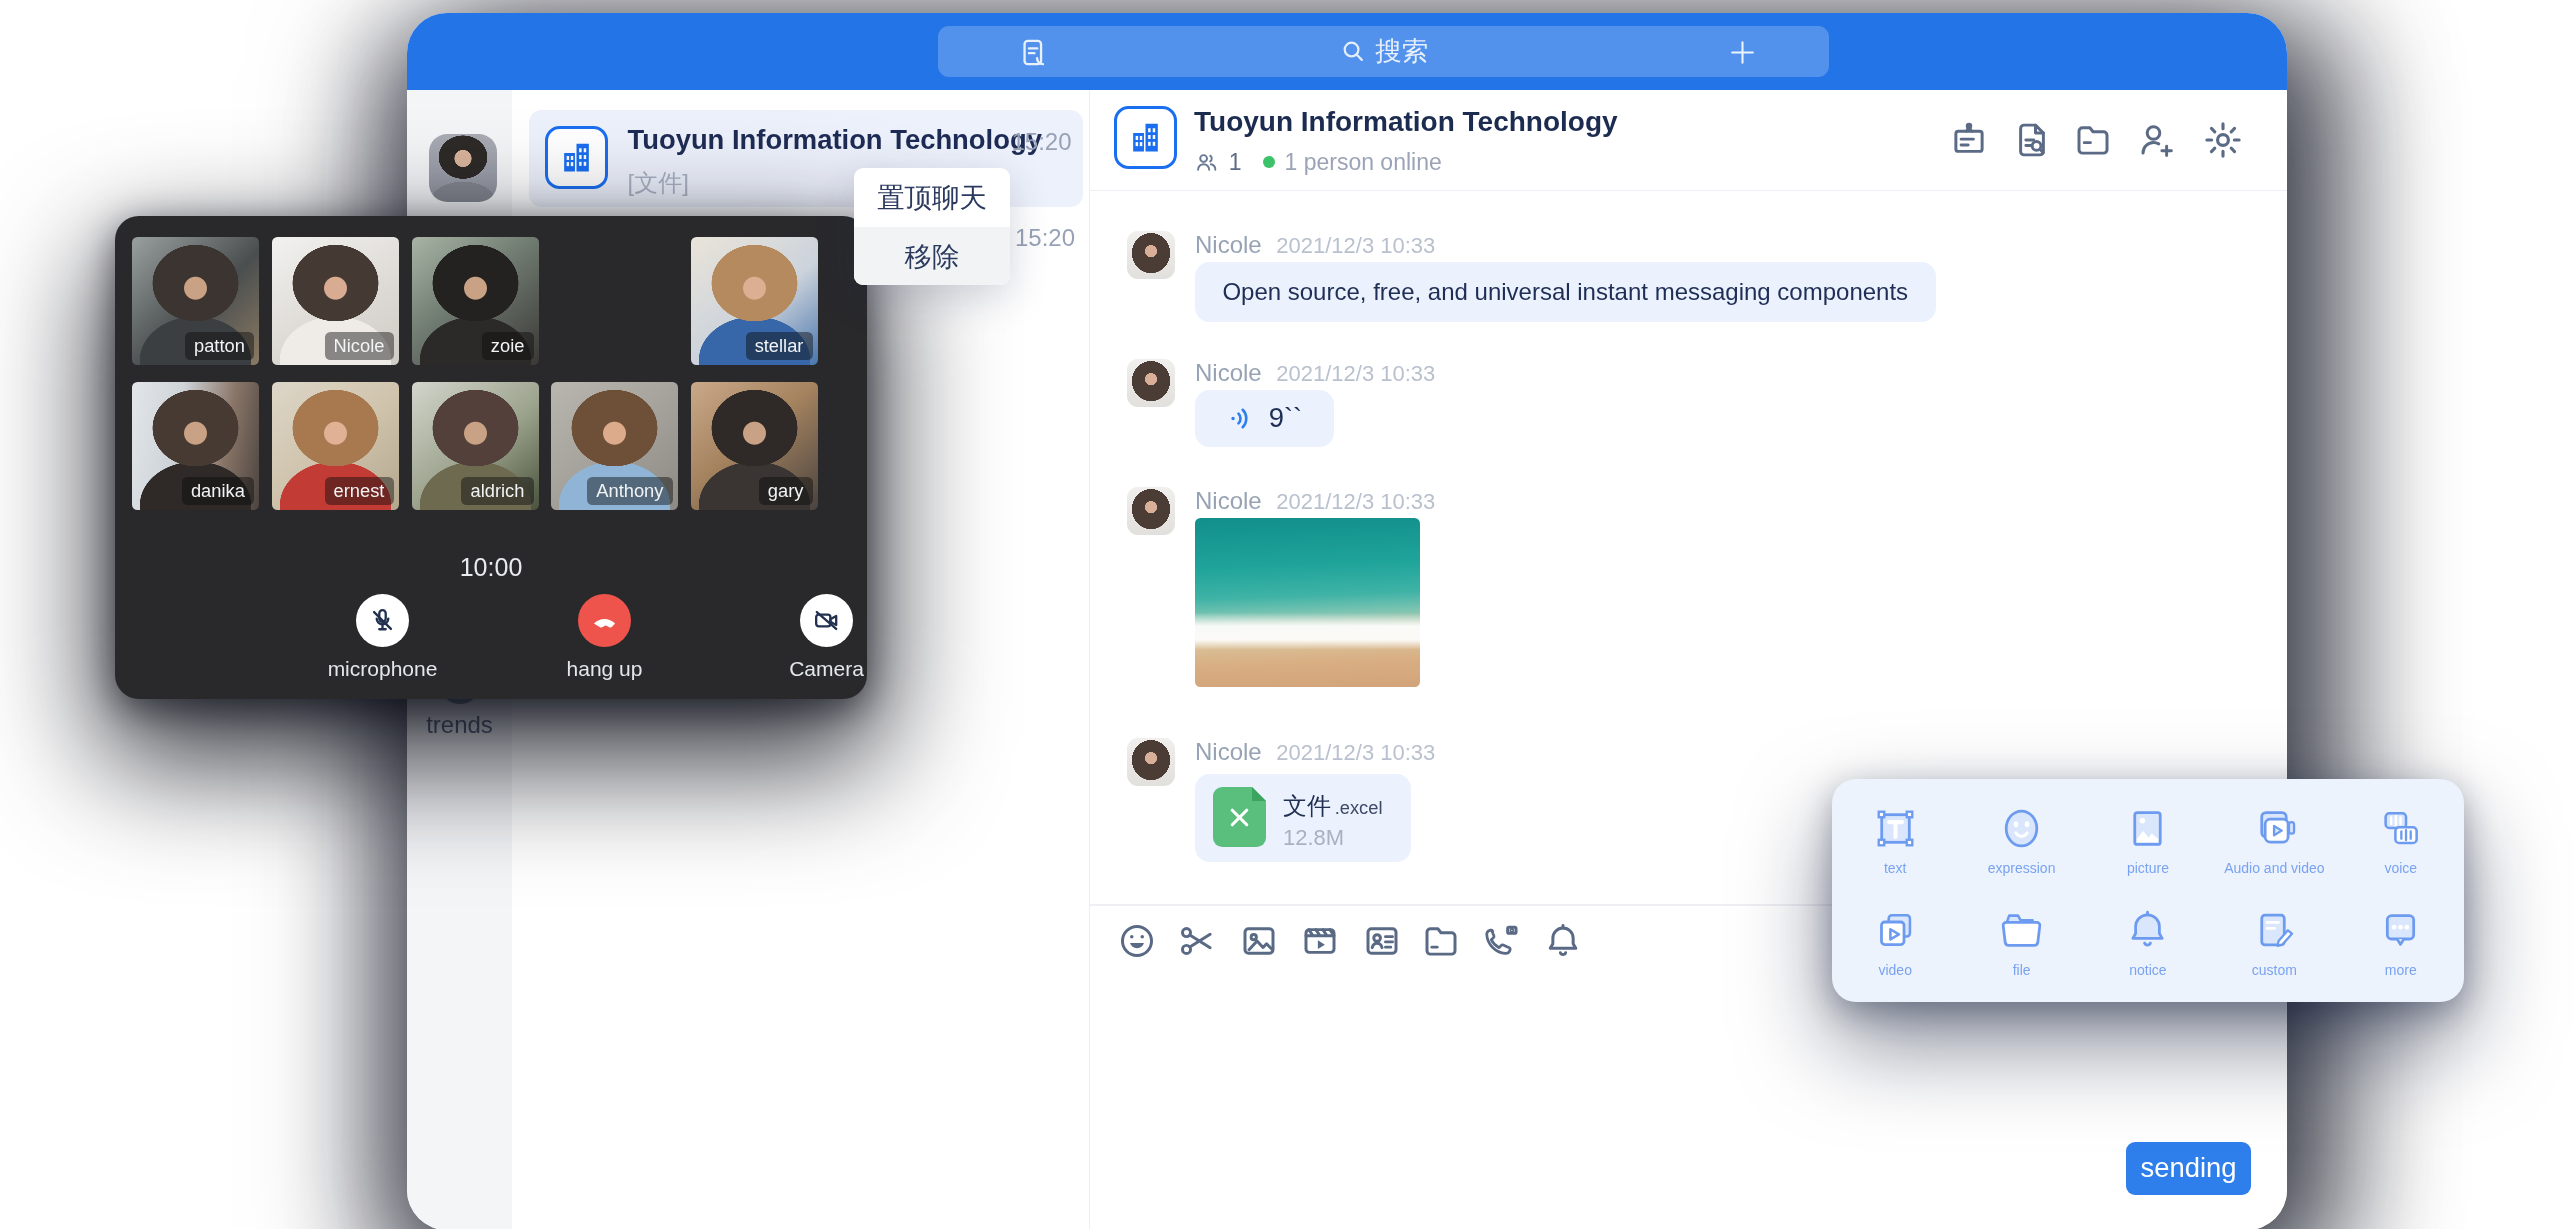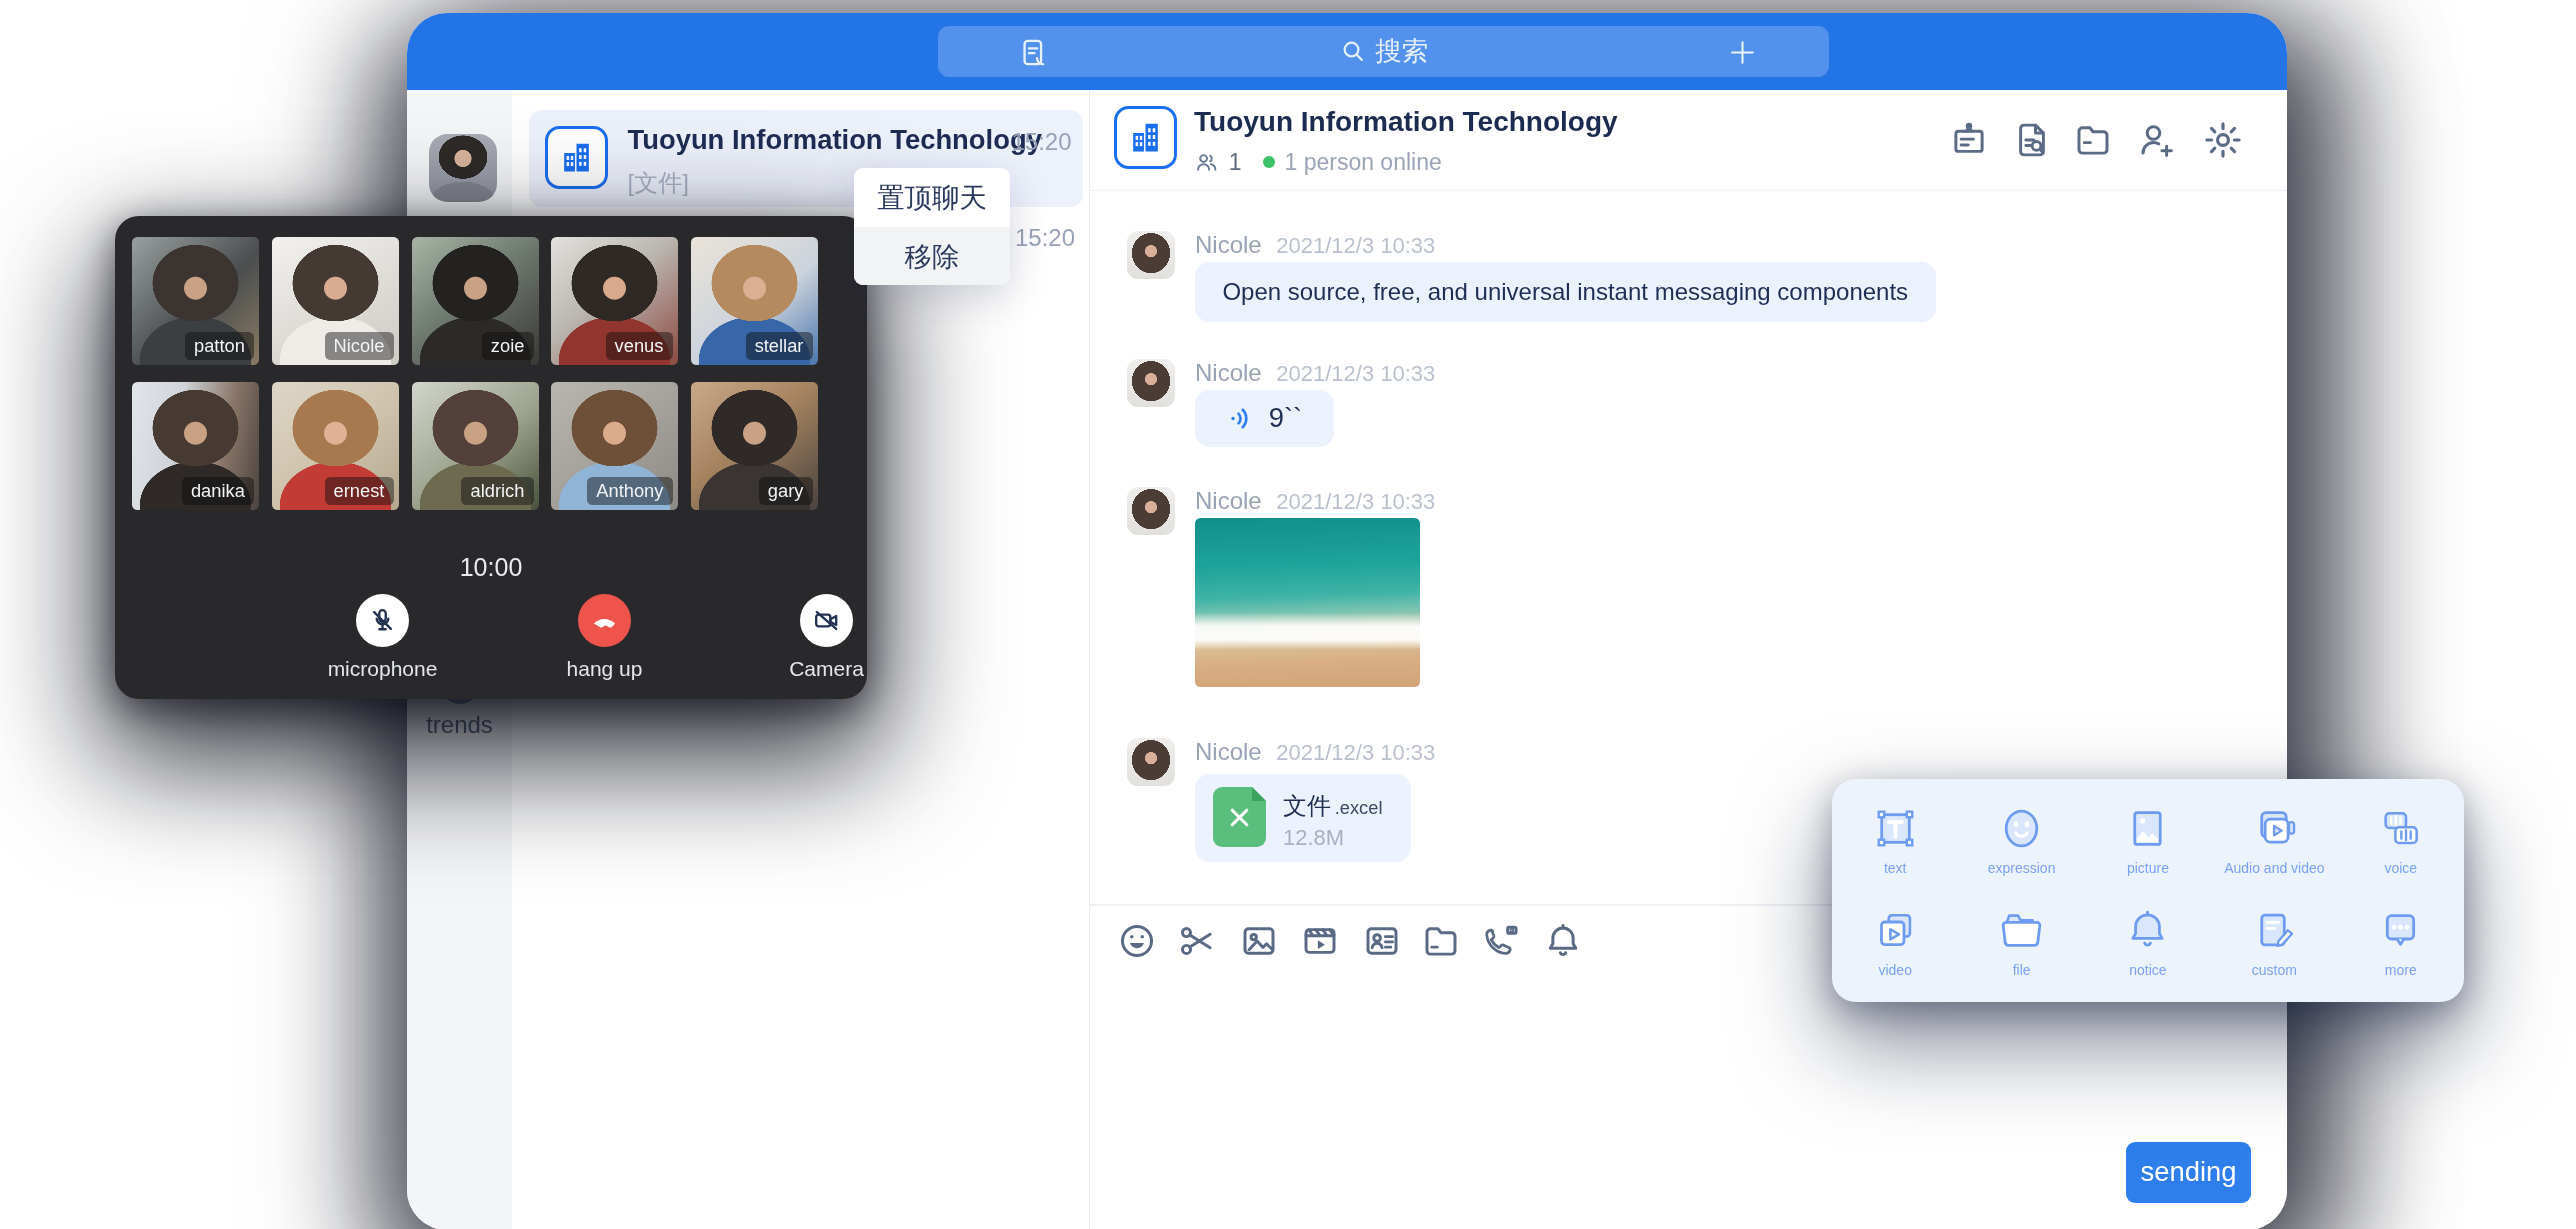--- a/index.html
+++ b/index.html
@@ -80,21 +80,21 @@
   .file-icon{position:absolute;left:18.3px;top:13.7px;width:53px;height:60px;border-radius:9.1px;background:#5abf7d;}
   .file-icon .fold{position:absolute;right:0;top:0;width:0;height:0;border-left:14.6px solid #3da45f;border-top:14.6px solid #ebf2fd;border-top-right-radius:3.7px;}
   .file-icon svg{position:absolute;left:12px;top:15.6px;}
   .file-name{position:absolute;left:88px;top:16.5px;font-size:24px;color:#202f52;white-space:nowrap;}
   .file-ext{font-size:18.3px;color:#3d4a66;margin-left:3.7px;}
   .file-size{position:absolute;left:88px;top:51px;font-size:22px;color:#a9b1c0;}
 
   
   .toolbar-line{position:absolute;left:0;top:814px;width:100%;height:1.8px;background:#eef0f4;}
   .ticon{position:absolute;top:830px;width:42px;height:42px;color:#5a6a85;cursor:pointer;}
-  .send-btn{position:absolute;left:1036px;top:1052px;width:125px;height:61px;border-radius:9.1px;background:#2e7fec;
+  .send-btn{position:absolute;left:1036px;top:1052px;width:125px;height:53px;border-radius:9.1px;background:#2e7fec;
     color:#fff;font-size:27.4px;display:flex;align-items:center;justify-content:center;cursor:pointer;border:none;}
 
   
   .call{position:absolute;left:115px;top:216px;width:752px;height:483px;border-radius:24px;background:#29292c;z-index:40;
     box-shadow:0 50px 119px 13.7px rgba(5,8,18,.80),0 9.1px 37px rgba(5,8,18,.55);}
   .tile{position:absolute;width:127px;height:128px;border-radius:5.5px;overflow:hidden;}
   .tile .pbase{position:absolute;inset:0;
     background:
       radial-gradient(circle at 50% 40%,var(--skin,#c9a184) 0 11%,rgba(0,0,0,0) 12%),
       radial-gradient(ellipse 34% 30% at 50% 36%,var(--hair,#3a3230) 0 99%,rgba(0,0,0,0) 100%),
@@ -384,24 +384,20 @@
         <span class="tag">patton</span>
       </div>
     <div class="tile t2" style="left:157px;top:21px">
         <div class="pbase"></div>
         <span class="tag">Nicole</span>
       </div>
     <div class="tile t3" style="left:297px;top:21px">
         <div class="pbase"></div>
         <span class="tag">zoie</span>
       </div>
-    <div class="tile t4" style="left:436px;top:21px">
-        <div class="pbase"></div>
-        <span class="tag">venus</span>
-      </div>
     <div class="tile t6" style="left:17.4px;top:166px">
         <div class="pbase"></div>
         <span class="tag">danika</span>
       </div>
 
     <div class="tile t5" style="left:576px;top:21px">
         <div class="pbase"></div>
         <span class="tag">stellar</span>
       </div>
     <div class="tile t7" style="left:157px;top:166px">

